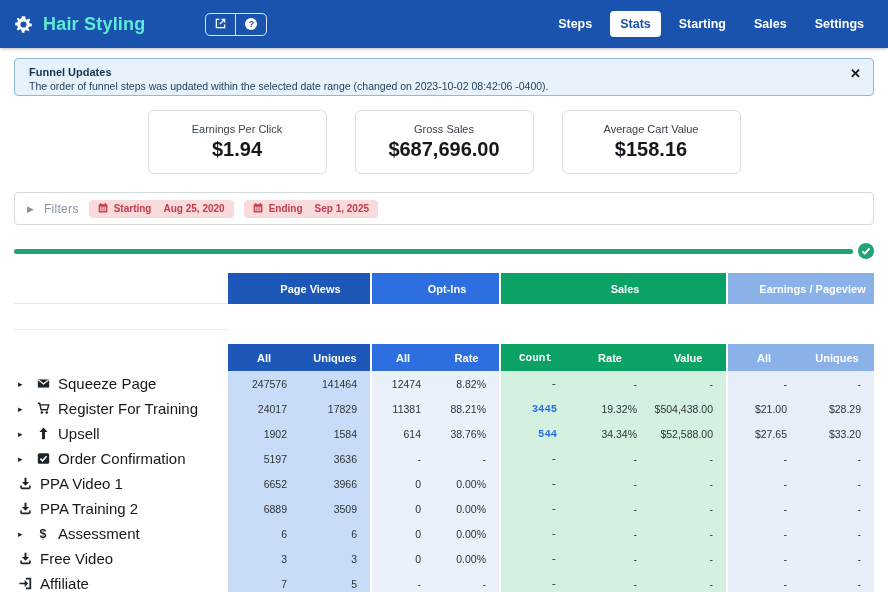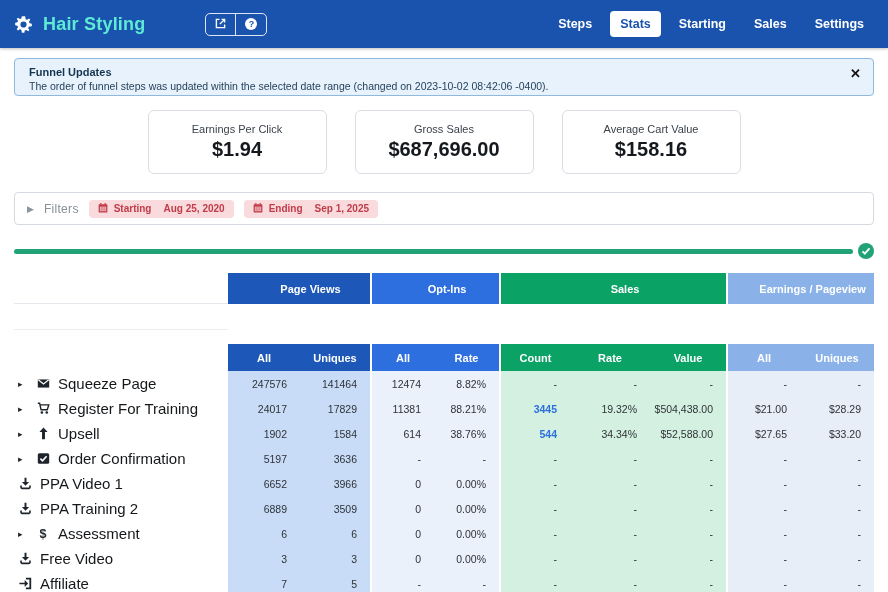--- a/index.html
+++ b/index.html
@@ -57,21 +57,21 @@
   .grow { display:flex; height:31px; }
   .srow { display:flex; height:27px;margin-top:40px; }
   .gcell { display:flex; align-items:center; justify-content:center; color:#fff; font-size:11px; font-weight:700;padding-left:23px; }
   .scell { display:flex; align-items:center; justify-content:center; color:#fff; font-size:11px; font-weight:700; }
   .g-pvh { background:var(--pv-header,#1d58b8); }
   .g-opth { background:var(--opt-header,#2d6fdf);text-align:center; }
   .g-salesh { background:var(--sales-header,#0ba266); }
   .g-earnh { background:var(--earn-header,#8ab2e8); }
   .gw0 { width:142px; } .gw1 { width:129px; } .gw2 { width:227px; } .gw3 { width:148px; }
   .c1 { width:72px; } .c2 { width:70px; } .c3 { width:64px; } .c4 { width:65px; }
-  .c5 { width:71px; } .c6 { width:80px; } .c7 { width:76px; } .c8 { width:74px; } .c9 { width:74px; }
+  .c5 { width:71px;font-family:Liberation Mono, monospace; } .c6 { width:80px; } .c7 { width:76px; } .c8 { width:74px; } .c9 { width:74px; }
   .gsep { border-left:2px solid #fff; }
 
   .trow { display:flex; height:25px; }
   .tlabel { width:228px; background:#fff; display:flex; align-items:center; padding-left:18px; gap:8px; }
   .row-chevron { font-size:9px; color:#1d242b; width:10px; cursor:pointer; }
   .ricon { width:14px; height:14px; display:flex; align-items:center; justify-content:center; color:#1d242b; }
   .ricon svg { width:13px; height:13px; fill:currentColor; }
   .dollar-glyph { font-size:12.5px; font-weight:800; color:#1d242b; }
   .row-label { font-size:15px; color:#15181b; white-space:nowrap; }
   .tcell { display:flex; align-items:center; justify-content:flex-end; padding-right:13px; font-size:10.5px; color:#2f3337; }

